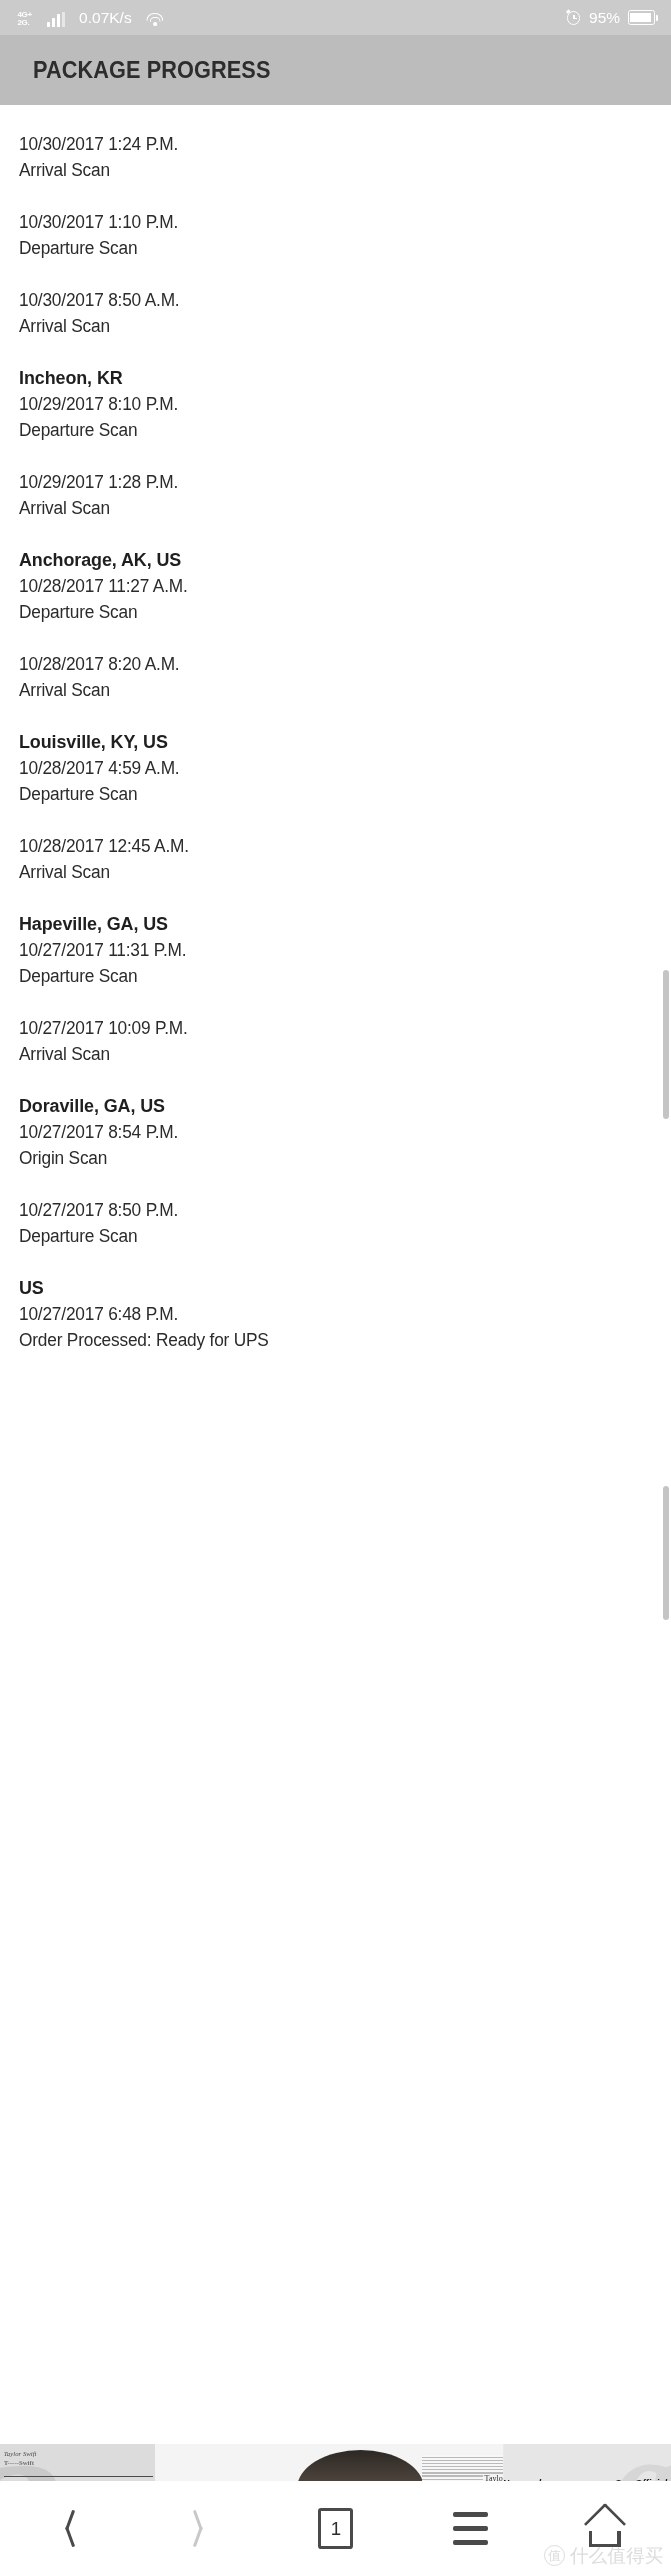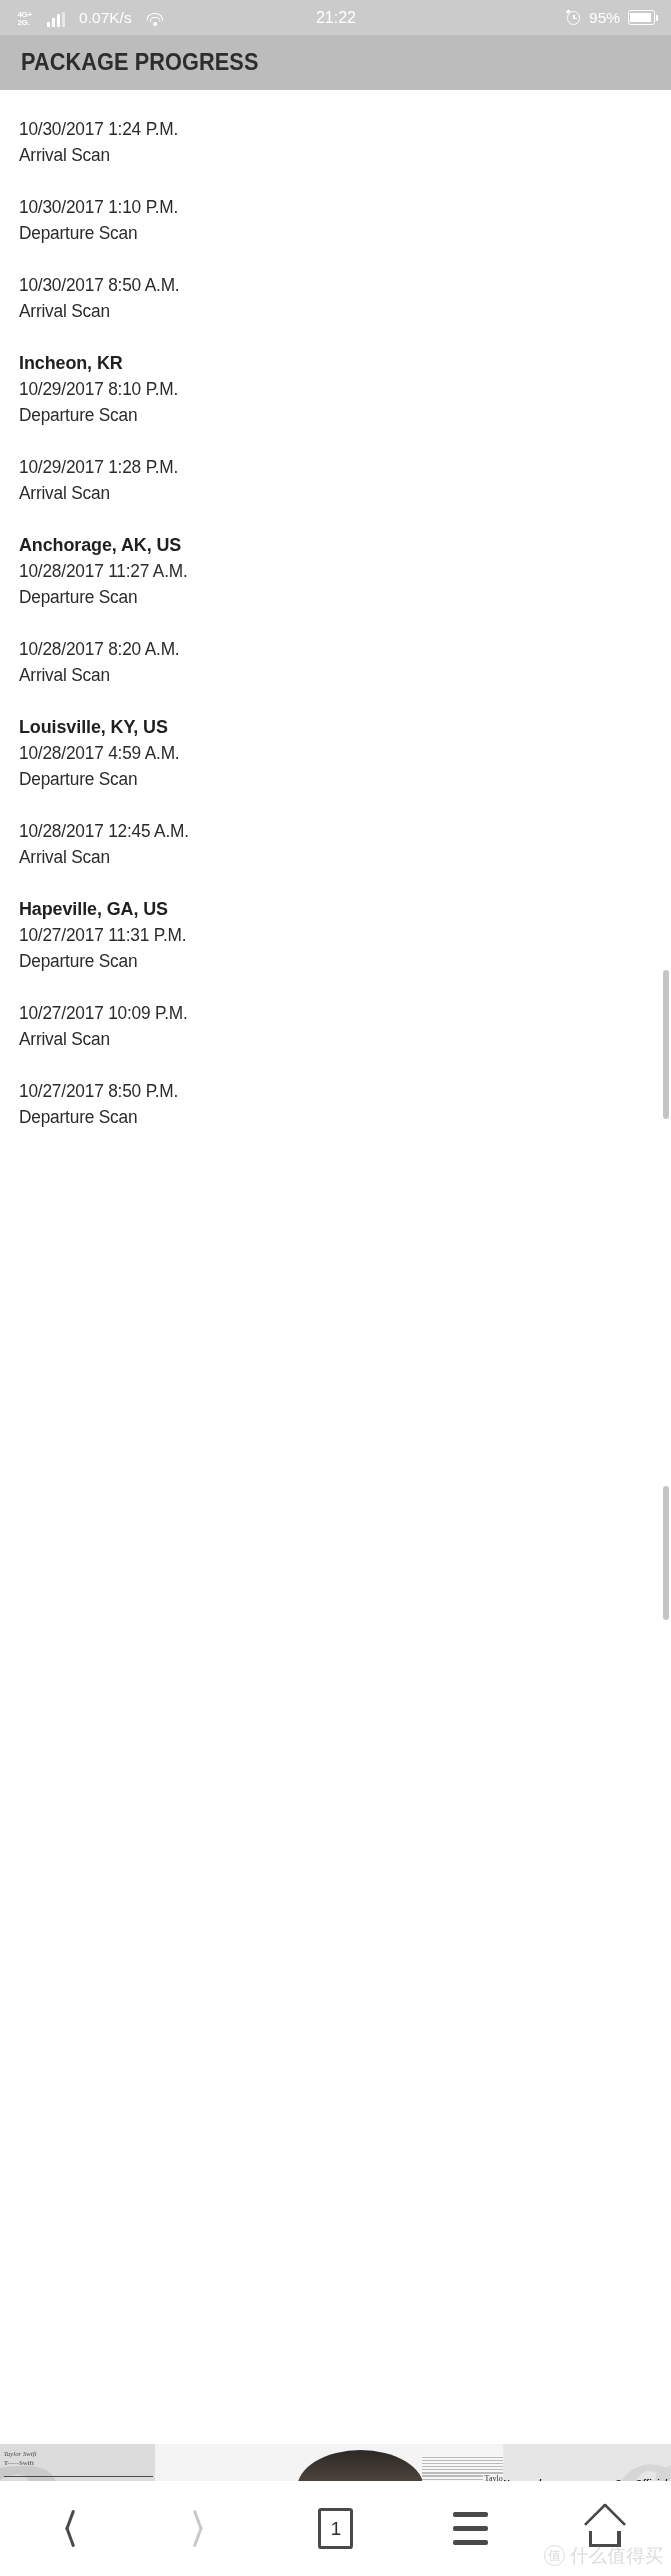--- a/index.html
+++ b/index.html
@@ -58,23 +58,23 @@
   .alarm .bell{ position:absolute; width:4.4px;height:2.5px;background:#fff;top:0.6px;
      transform:rotate(-38deg); left:0.6px; border-radius:1.2px;}
   .batt-pct{ color:#fff; font-size:15.5px; font-weight:300; }
   .batt{ width:27px; height:14.3px; border:1.9px solid #fff; border-radius:2.5px; position:relative; }
   .batt:after{ content:""; position:absolute; right:-4.4px; top:3.7px; width:2.5px; height:5.6px;
      background:#fff; border-radius:0 1.2px 1.2px 0;}
   .batt i{ position:absolute; left:1.2px; top:1.2px; bottom:1.2px; width:21px; background:#fff; display:block;}
 
   
   #page-header{
-    height:55px; background:#bcbcbc;
+    height:70px; background:#bcbcbc;
     display:flex; align-items:center;
-    padding-left:21px;
+    padding-left:33px;
   }
   #page-header .title{
     font-size:23.6px; font-weight:bold; color:#2d2d2d;
     letter-spacing:0.1px;
     font-family:"Liberation Sans", sans-serif;
     transform:scaleX(0.92); transform-origin:left center;
   }
 
   
   #tracking{
@@ -245,21 +245,20 @@
         <i></i>
       </div>
     <div class="net-speed">0.07K/s</div>
     <div class="wifi">
       <span></span>
         <span></span>
         <div class="wifi-dot"></div>
     </div>
   </div>
 
-  <div id="clock">21:22</div>
 
   <div class="sb-right">
     <div class="alarm">
       <div class="bell"></div>
         <div class="face"></div>
       <div class="hand-v"></div>
         <div class="hand-h"></div>
     </div>
     <div class="batt-pct">95%</div>
     <div class="batt">
@@ -314,23 +313,33 @@
     </div>
     <div class="event">
       <div class="loc">Hapeville, GA, US</div>
       <div class="dt">10/27/2017 11:31 P.M.</div>
       <div class="st">Departure Scan</div>
     </div>
     <div class="event no-loc">
       <div class="dt">10/27/2017 10:09 P.M.</div>
       <div class="st">Arrival Scan</div>
     </div>
+    <div class="event">
+      <div class="loc">Doraville, GA, US</div>
+      <div class="dt">10/27/2017 8:54 P.M.</div>
+      <div class="st">Origin Scan</div>
+    </div>
     <div class="event no-loc">
       <div class="dt">10/27/2017 8:50 P.M.</div>
       <div class="st">Departure Scan</div>
+    </div>
+    <div class="event">
+      <div class="loc">US</div>
+      <div class="dt">10/27/2017 6:48 P.M.</div>
+      <div class="st">Order Processed: Ready for UPS</div>
     </div>
   </div>
 
 <div class="scroll-thumb" style="top:970px;height:149px;"></div>
 <div class="scroll-thumb" style="top:1486px;height:134px;"></div>
 
 <div id="ad-topfade"></div>
 <div id="ad-banner">
 
   <div class="ad-col ad-left ad-newsprint">

